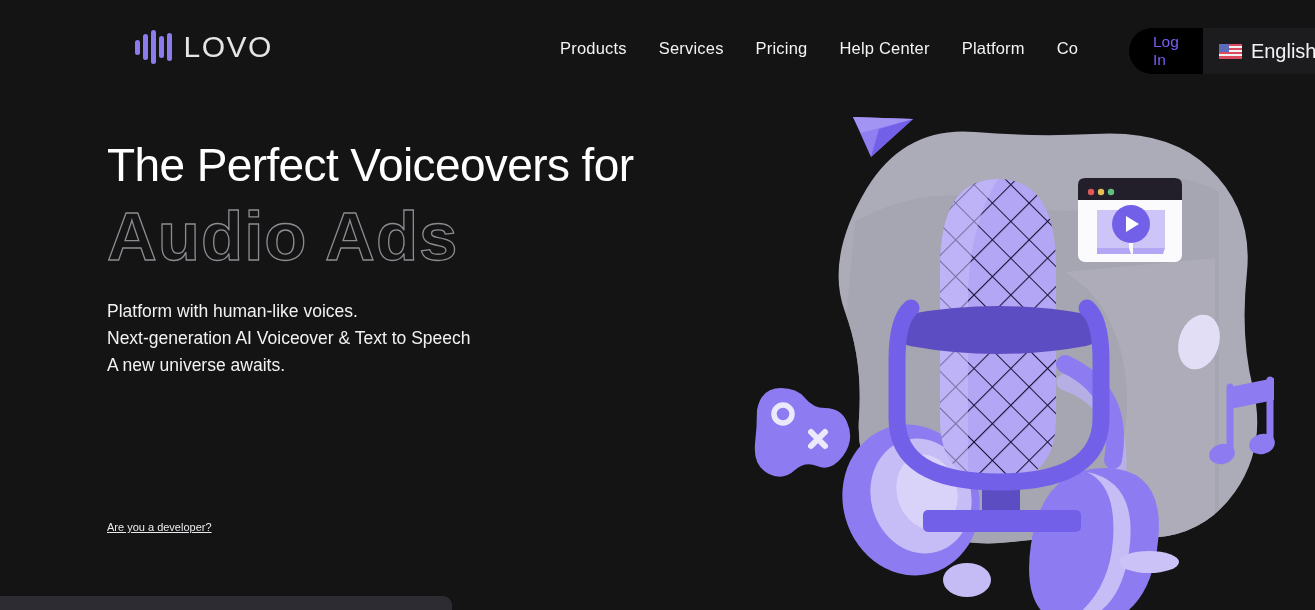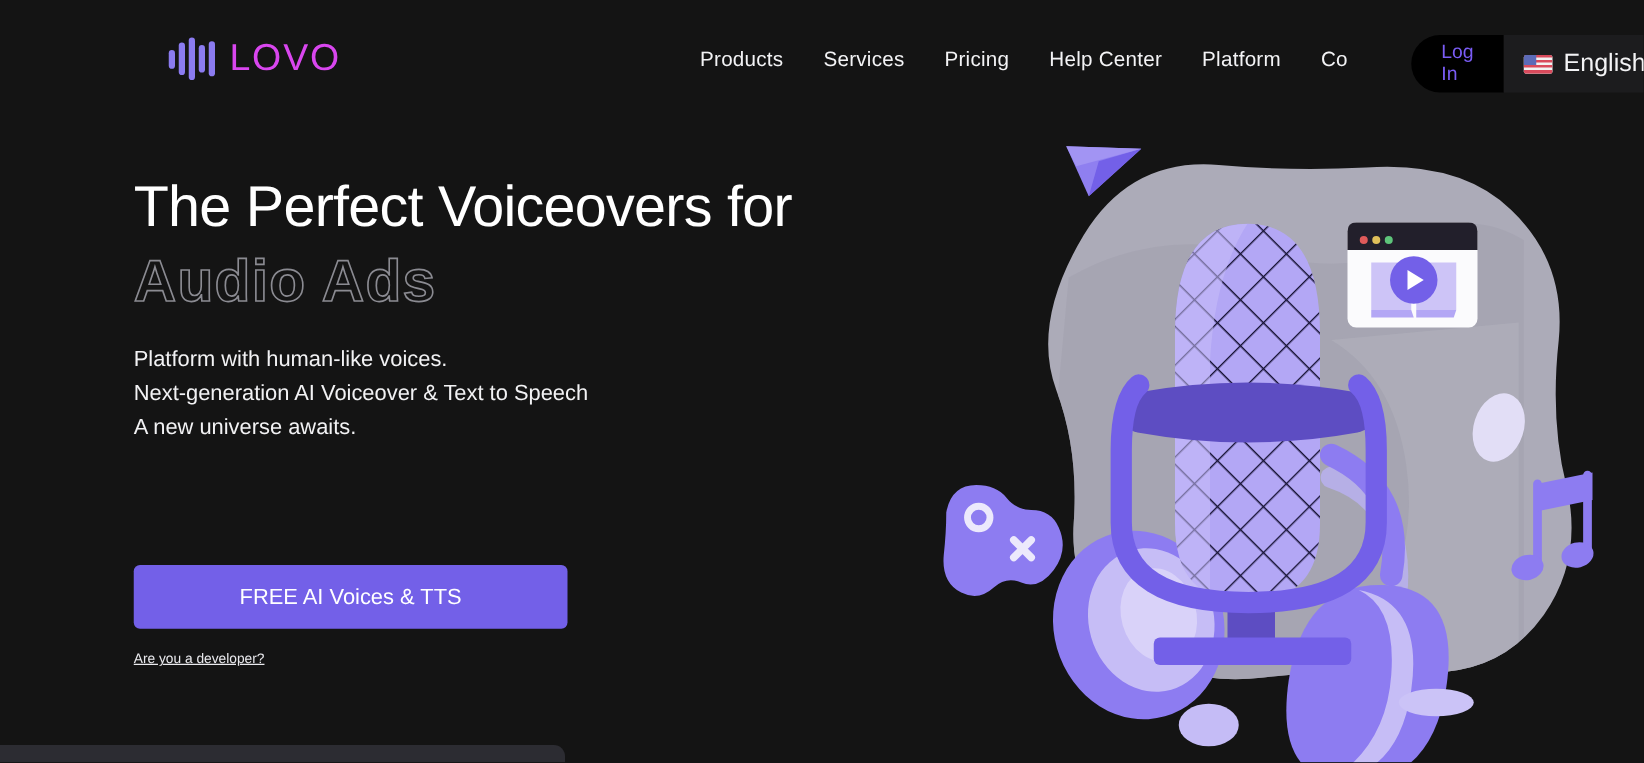--- a/index.html
+++ b/index.html
@@ -51,21 +51,21 @@
     width: 4.5px;
     border-radius: 2.5px;
     background: #8b7bf0;
   }
   .wave span:nth-child(1) { height: 15px; }
   .wave span:nth-child(2) { height: 26px; }
   .wave span:nth-child(3) { height: 34px; }
   .wave span:nth-child(4) { height: 22px; }
   .wave span:nth-child(5) { height: 28px; }
   .brand-name {
-    color: #d946ef;
+    color: #e5e5e5;
     font-size: 30px;
     letter-spacing: 1.5px;
     font-weight: 400;
   }
 
   .nav-links {
     position: absolute;
     left: 560px;
     top: 39px;
     display: flex;
@@ -152,21 +152,21 @@
   }
   .headline {
     color: #ffffff;
     font-size: 46px;
     font-weight: 400;
     letter-spacing: -0.6px;
     line-height: 1.1;
   }
   .headline-outline {
     margin-top: 8px;
-    font-size: 47px;
+    font-size: 69px;
     font-weight: 700;
     letter-spacing: 1px;
     line-height: 1.1;
     color: transparent;
     -webkit-text-stroke: 1.3px #8b8b92;
     text-shadow: none;
   }
   .subtitle {
     margin-top: 24px;
     color: #f2f2f4;
@@ -268,21 +268,20 @@
   <div class="hero">
     <div class="headline">The Perfect Voiceovers for</div>
     <div class="headline-outline">Audio Ads</div>
     <div class="subtitle">
       <div>Platform with human-like voices.</div>
       <div>Next-generation AI Voiceover &amp; Text to Speech</div>
       <div>A new universe awaits.</div>
     </div>
   </div>
 
-  <button class="cta">FREE AI Voices &amp; TTS</button>
   <div class="dev-link">Are you a developer?</div>
 
   <div class="illus">
     <svg viewBox="0 0 580 518" xmlns="http://www.w3.org/2000/svg">
       <defs>
         <pattern id="mesh" width="26" height="26" patternUnits="userSpaceOnUse" patternTransform="rotate(45)">
           <path d="M0 0 L0 26 M0 0 L26 0" stroke="#181436" stroke-width="2.2" fill="none"></path>
         </pattern>
         <clipPath id="micclip">
           <path d="M205 175 q0 -88 58 -88 q58 0 58 88 l0 152 q0 62 -58 62 q-58 0 -58 -62 z"></path>

